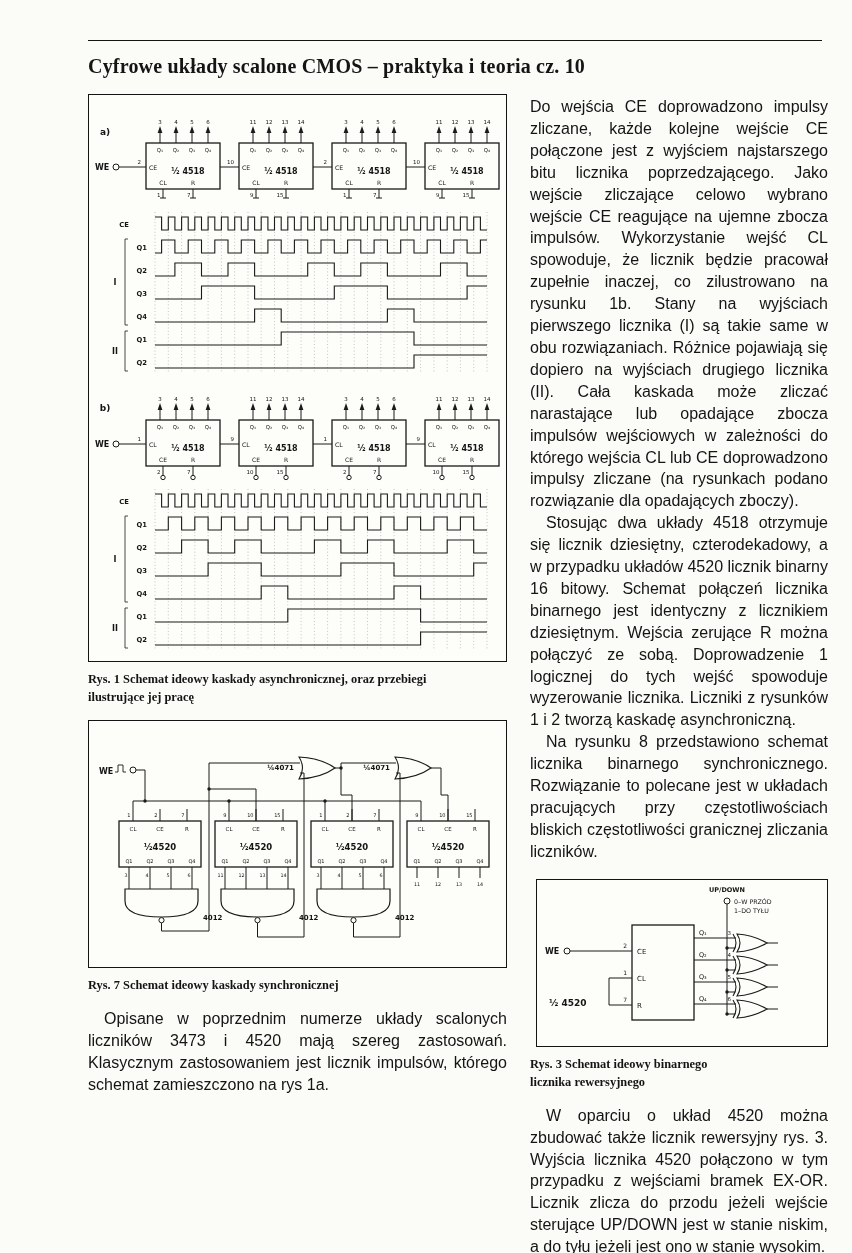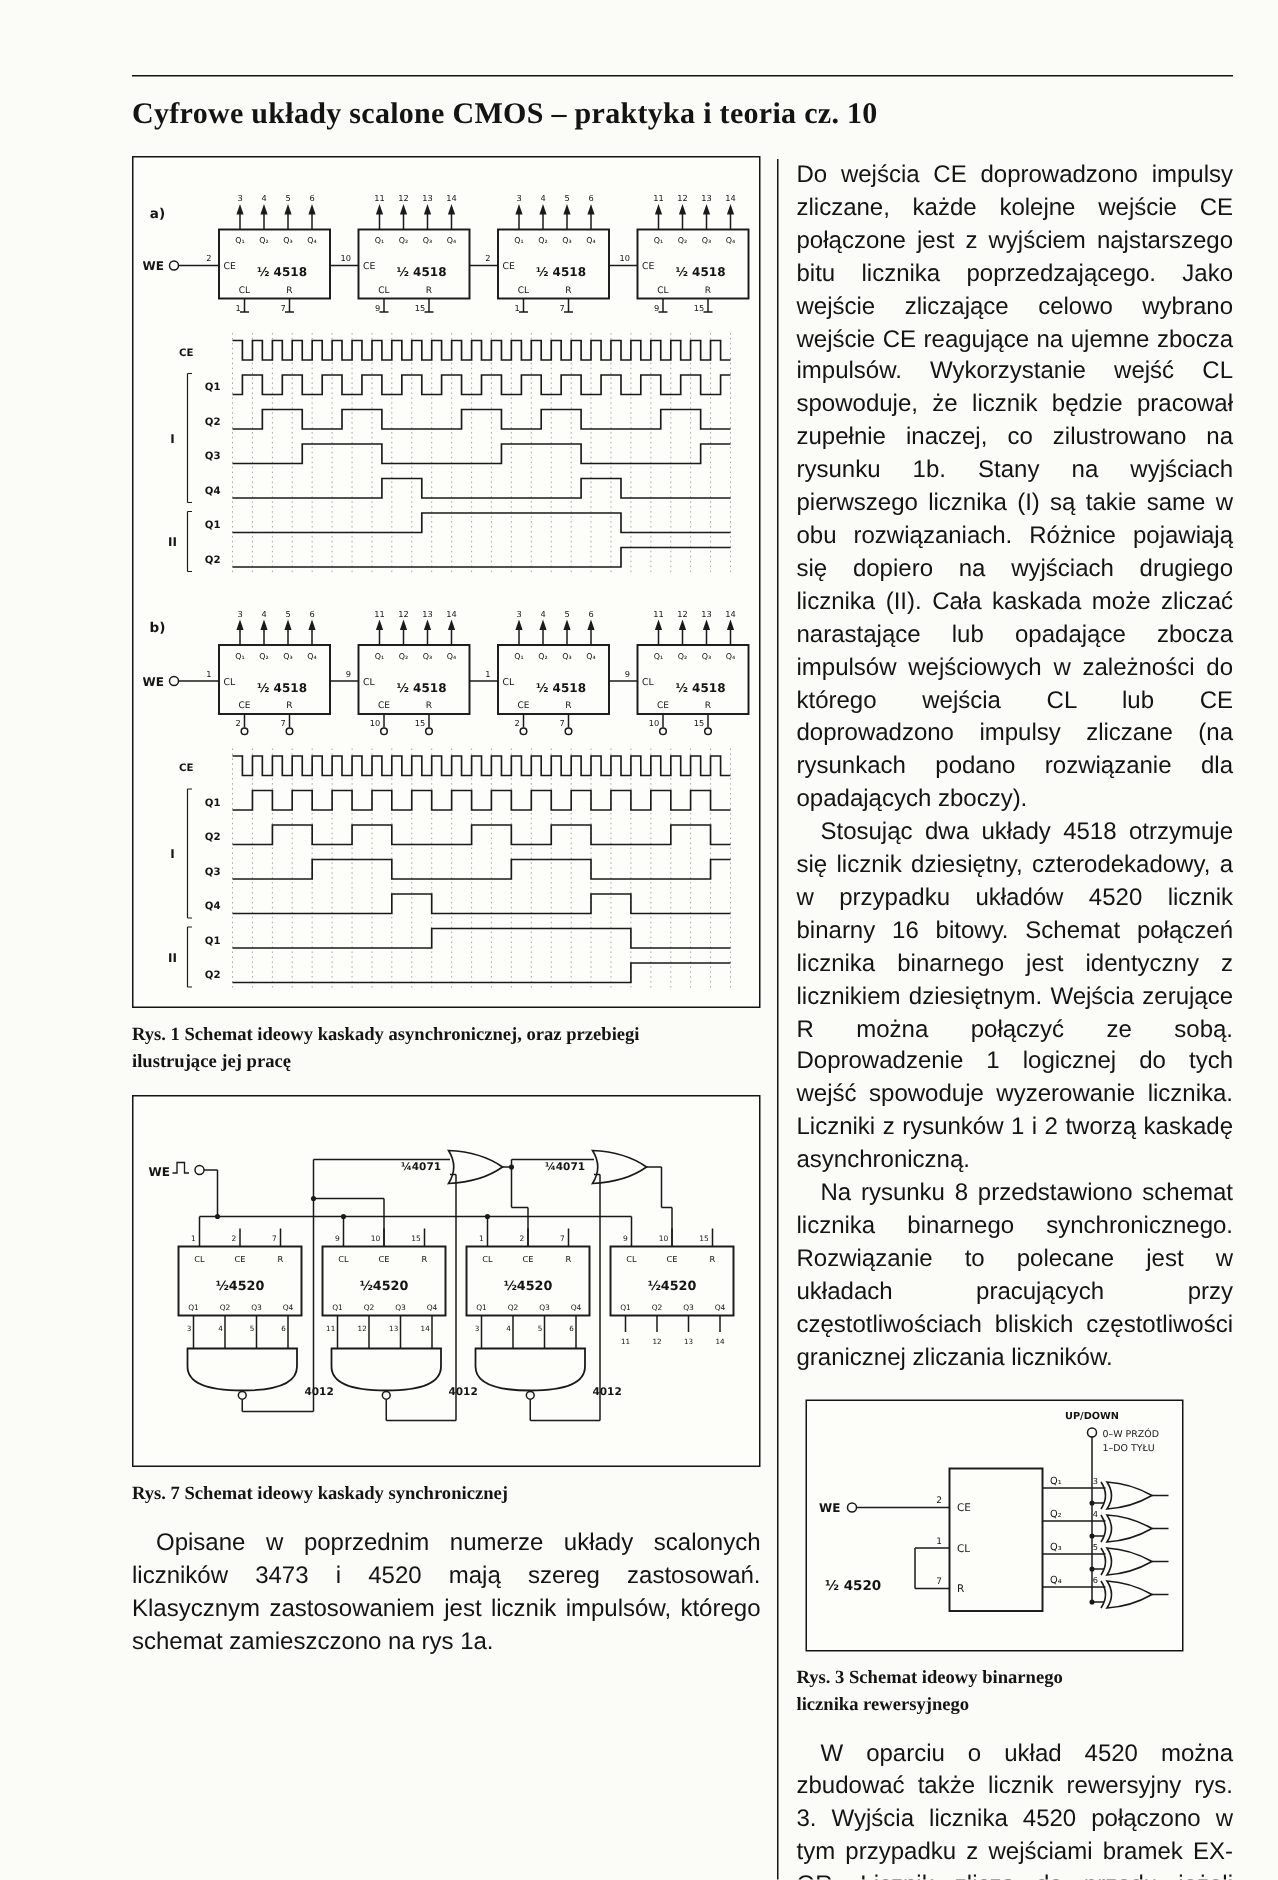--- a/index.html
+++ b/index.html
@@ -1,31 +1,31 @@
 <!DOCTYPE html>
 <html><head>
 <meta charset="utf-8">
 <style>
   *{margin:0;padding:0;box-sizing:border-box}
   html,body{width:852px;height:1253px}
   body{background:#fbfbf8;color:#141414;font-family:"Liberation Sans",sans-serif}
-  .page{position:relative;width:852px;height:1253px;padding:50px 30px 0 88px;overflow:hidden}
+  .page{position:relative;width:852px;height:1253px;padding:40px 30px 0 88px;overflow:hidden}
   .top-rule,.bottom-rule{border-top:1.6px solid #141414;width:100%}
   h1{font-family:"Liberation Serif",serif;font-size:20px;font-weight:bold;margin:14px 0 16px 0;letter-spacing:.2px}
   .content{display:flex;align-items:stretch}
   .col-left{width:419px;flex:none}
   .divider{width:1px;background:#141414;margin:2px 12px 0 11px}
   .col-right{flex:1;padding-top:2px}
   .figure-box{border:1.4px solid #141414;background:#fdfdfa}
   .figure-box svg{display:block}
   .caption{font-family:"Liberation Serif",serif;font-weight:bold;font-size:12.4px;line-height:1.45;text-align:left;margin:9px 0 13px}
   .body-text{font-size:16px;line-height:1.37;text-align:justify}
   .indent{text-indent:16px}
   .intro{margin-top:12px}
-  .fig3-box{width:252px;margin:16px 0 0 6px}
+  .fig3-box{width:292px;margin:16px 0 0 6px}
   .continued{font-family:"Liberation Serif",serif;font-size:17px;font-weight:bold;text-align:right;padding-left:64px;}
   .bottom-rule{margin-top:22px}
   svg text{fill:#141414;font-family:"DejaVu Sans",sans-serif}
 </style>
 </head>
 <body>
 
 <div class="page">
   <div class="top-rule"></div>
   <h1>Cyfrowe układy scalone CMOS – praktyka i teoria cz. 10</h1>

